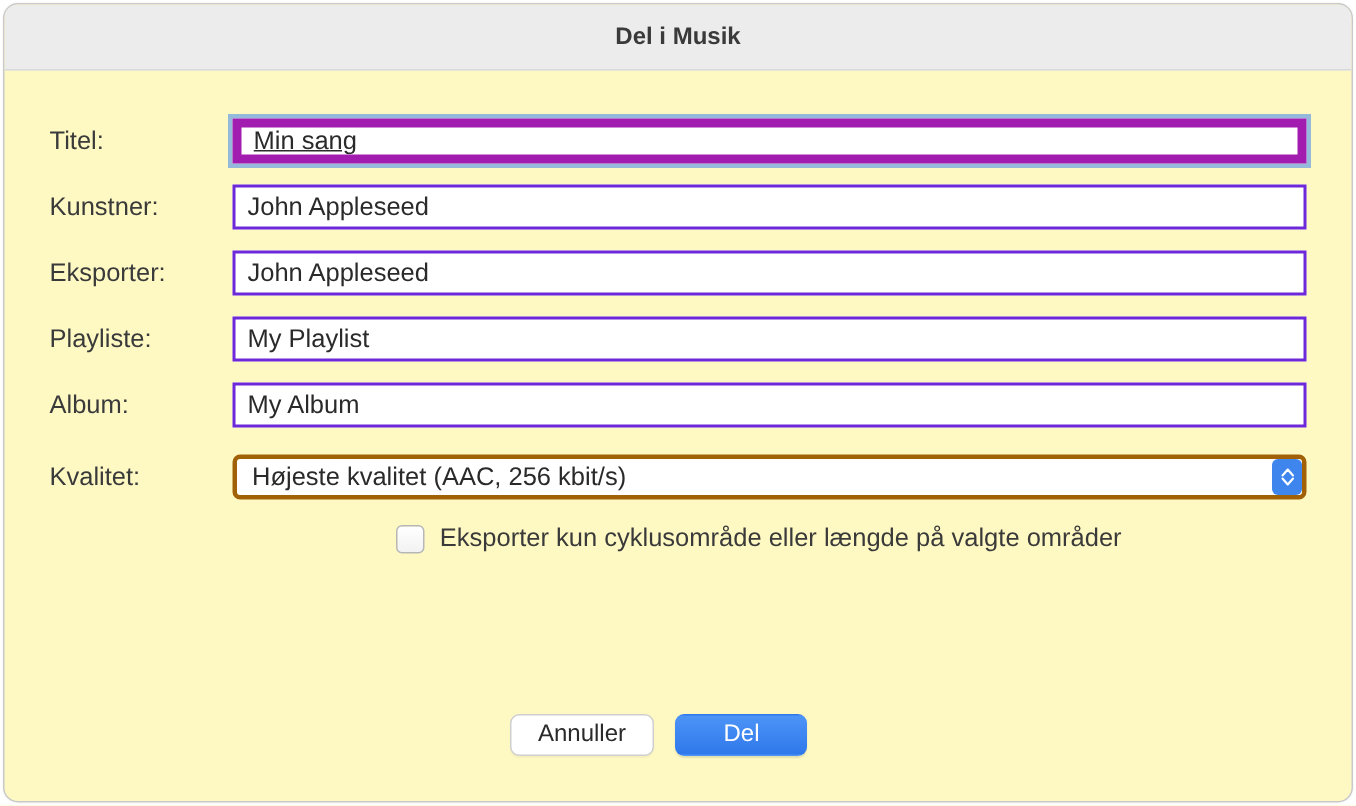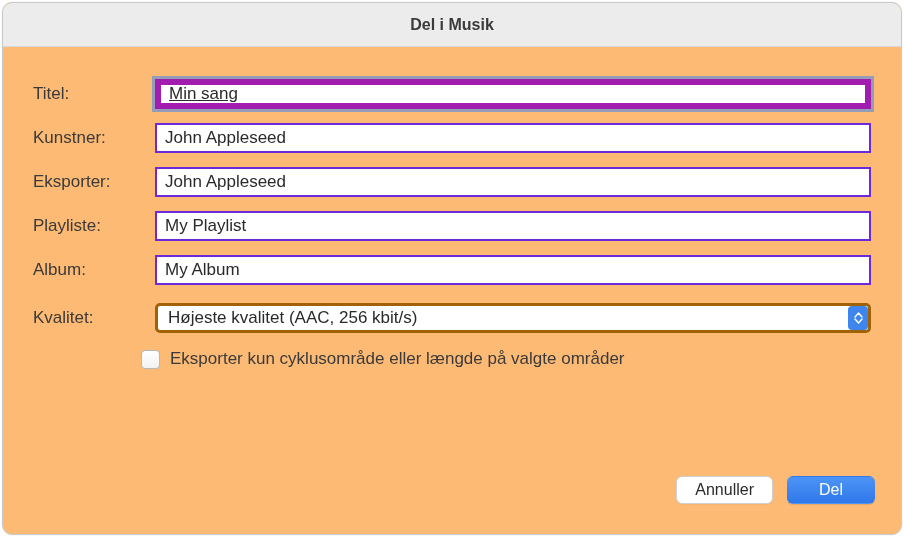--- a/index.html
+++ b/index.html
@@ -11,21 +11,21 @@
     width: 904px;
     height: 537px;
     overflow: hidden;
   }
   .window {
     width: 900px;
     height: 533px;
     margin: 2px;
     border: 1px solid #c9c9c9;
     border-radius: 10px;
-    background: #fdba74;
+    background: #fef9c3;
     box-shadow: 0 0 0 1px rgba(0,0,0,0.02);
     display: flex;
     flex-direction: column;
     overflow: hidden;
   }
   .titlebar {
     height: 44px;
     display: flex;
     align-items: center;
     justify-content: center;
@@ -102,39 +102,40 @@
     flex-direction: column;
     align-items: center;
     justify-content: center;
   }
   .select-arrows svg { display: block; }
   .checkbox-row {
     display: flex;
     align-items: center;
     margin-top: 16px;
     margin-left: 108px;
+    justify-content: center;
   }
   .checkbox {
     width: 19px;
     height: 19px;
     border: 1px solid #b7b7b7;
     border-radius: 4px;
     background: linear-gradient(#fff, #f2f2f2);
     margin-right: 10px;
     flex-shrink: 0;
   }
   .checkbox-label {
     font-size: 17px;
     color: #3a3a3a;
   }
   .footer {
     height: 68px;
     display: flex;
     align-items: center;
-    justify-content: flex-end;
+    justify-content: center;
     gap: 14px;
     padding: 0 26px 20px 0;
   }
   .btn {
     height: 28px;
     min-width: 88px;
     padding: 0 18px;
     font-size: 16px;
     border-radius: 6px;
     display: flex;

